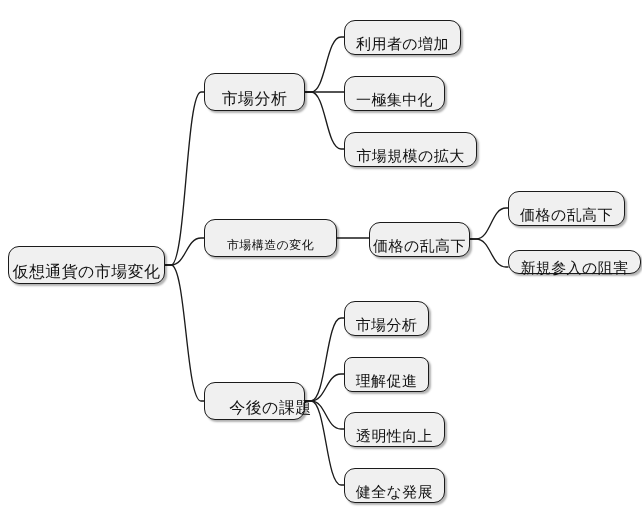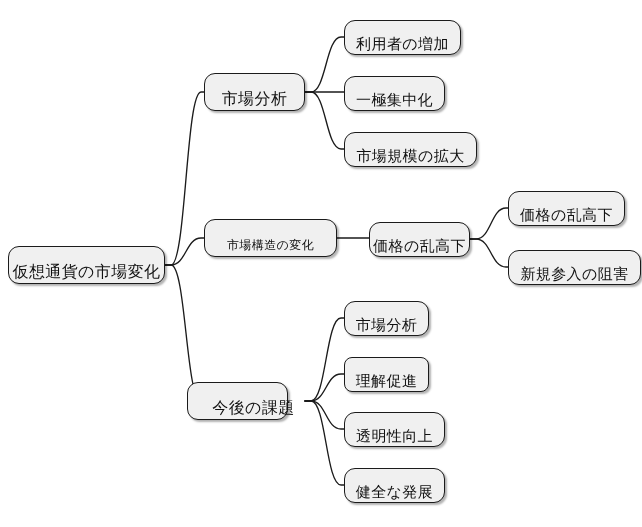--- a/index.html
+++ b/index.html
@@ -76,21 +76,21 @@
   </div>
 
   <div class="node" style="left: 204px; top: 73px; width: 101px; height: 38px; font-size: 16px; background: rgb(240, 240, 240); border-color: rgb(27, 27, 27);">
     <span class="node-label">市場分析</span>
   </div>
 
   <div class="node" style="left: 204px; top: 219px; width: 133px; height: 38px; font-size: 12px; background: rgb(240, 240, 240); border-color: rgb(27, 27, 27);">
     <span class="node-label">市場構造の変化</span>
   </div>
 
-  <div class="node" style="left: 187px; top: 382px; width: 101px; height: 38px; font-size: 16px; background: rgb(240, 240, 240); border-color: rgb(27, 27, 27); padding-left: 32px;">
+  <div class="node" style="left: 204px; top: 382px; width: 101px; height: 38px; font-size: 16px; background: rgb(240, 240, 240); border-color: rgb(27, 27, 27); padding-left: 32px;">
     <span class="node-label">今後の課題</span>
   </div>
 
   <div class="node" style="left: 344px; top: 20px; width: 117px; height: 35px; font-size: 15px; background: rgb(240, 240, 240); border-color: rgb(27, 27, 27);">
     <span class="node-label">利用者の増加</span>
   </div>
 
   <div class="node" style="left: 344px; top: 76px; width: 101px; height: 35px; font-size: 15px; background: rgb(240, 240, 240); border-color: rgb(27, 27, 27);">
     <span class="node-label">一極集中化</span>
   </div>
@@ -100,21 +100,21 @@
   </div>
 
   <div class="node" style="left: 369px; top: 222px; width: 101px; height: 35px; font-size: 15px; background: rgb(240, 240, 240); border-color: rgb(27, 27, 27);">
     <span class="node-label">価格の乱高下</span>
   </div>
 
   <div class="node" style="left: 508px; top: 191px; width: 117px; height: 35px; font-size: 15px; background: rgb(240, 240, 240); border-color: rgb(27, 27, 27);">
     <span class="node-label">価格の乱高下</span>
   </div>
 
-  <div class="node" style="left: 508px; top: 250px; width: 133px; height: 35px; font-size: 15px; background: rgb(240, 240, 240); border-color: rgb(27, 27, 27);">
+  <div class="node" style="left: 508px; top: 250px; width: 133px; height: 24px; font-size: 15px; background: rgb(240, 240, 240); border-color: rgb(27, 27, 27);">
     <span class="node-label">新規参入の阻害</span>
   </div>
 
   <div class="node" style="left: 344px; top: 301px; width: 85px; height: 35px; font-size: 15px; background: rgb(240, 240, 240); border-color: rgb(27, 27, 27); text-align: right;">
     <span class="node-label">市場分析</span>
   </div>
 
   <div class="node" style="left: 344px; top: 357px; width: 85px; height: 35px; font-size: 15px; background: rgb(240, 240, 240); border-color: rgb(27, 27, 27); border-radius: 8px;">
     <span class="node-label">理解促進</span>
   </div>

